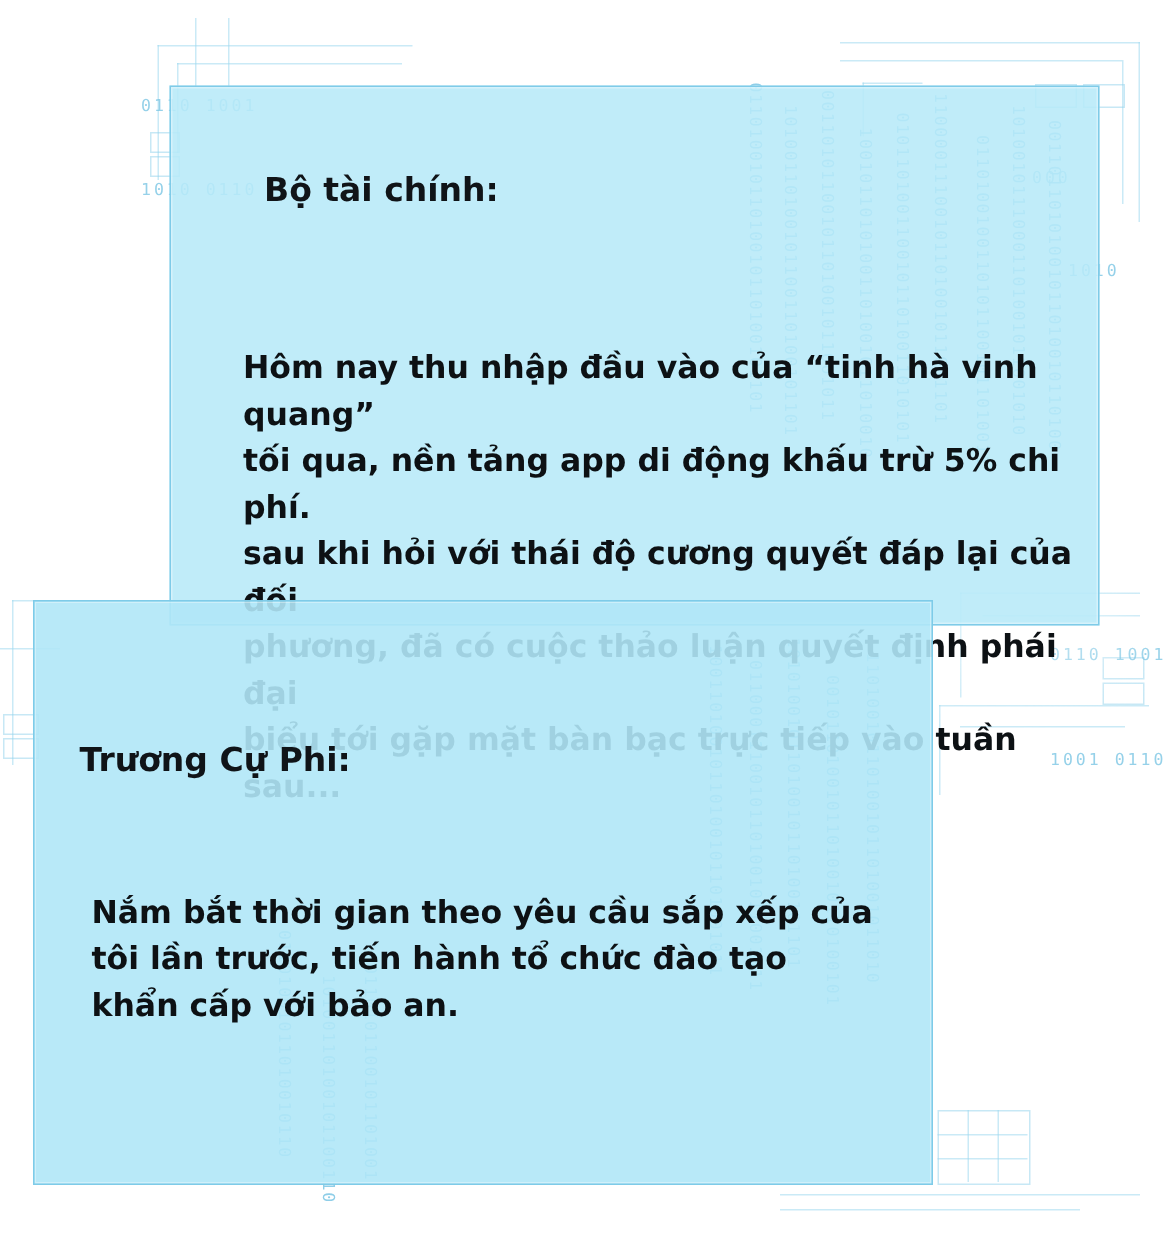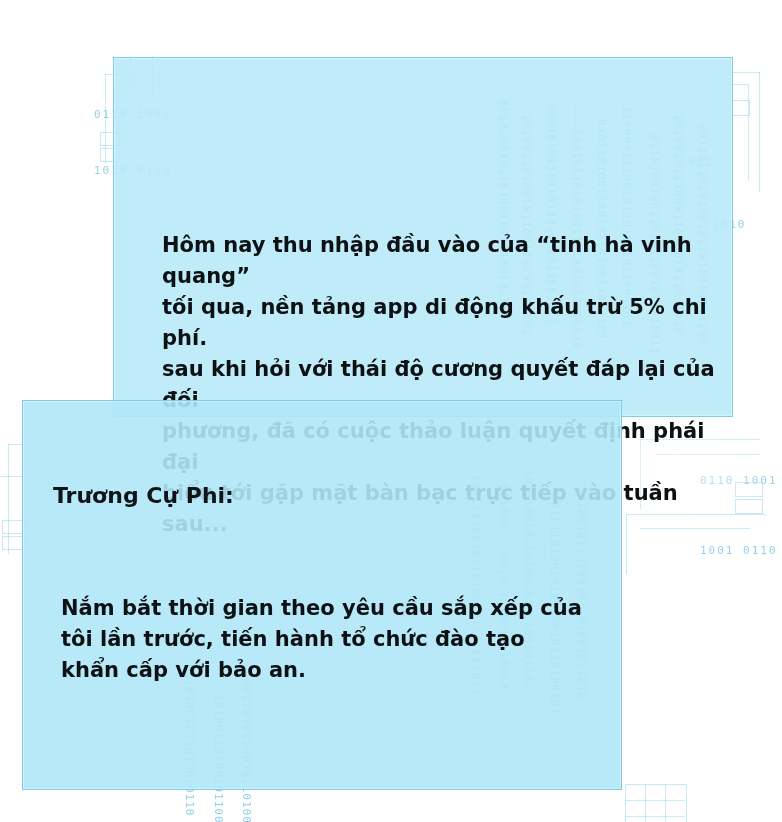--- a/index.html
+++ b/index.html
@@ -13,21 +13,20 @@
     position: relative;
     overflow: hidden;
     font-family: "DejaVu Sans", sans-serif;
   }
 
   
   .circuit-layer {
     position: absolute;
     inset: 0;
     pointer-events: none;
-    margin-top: 44px;
   }
   .circ-line {
     position: absolute;
     background: #9fd8ee;
     opacity: .55;
   }
   .circ-box {
     position: absolute;
     border: 1px solid #8fd2ec;
     opacity: .5;
@@ -113,21 +112,21 @@
   #panel-top .body-block {
     position: absolute;
     left: 48px;
     top: 172px;
     width: 560px;
   }
 
   #panel-bottom .header-block {
     position: absolute;
     left: 30px;
-    top: 80px;
+    top: 92px;
   }
   #panel-bottom .body-block {
     position: absolute;
     left: 38px;
     top: 192px;
     width: 540px;
   }
 
   .glow {
     position: absolute;
@@ -210,20 +209,21 @@
   <div class="binary-row" style="left:700px;top:430px;">0110 1001</div>
   <div class="binary-row" style="left:700px;top:500px;">1001 0110</div>
 
   <div class="glow" style="left:90px;top:370px;width:300px;height:90px;"></div>
   <div class="glow" style="left:540px;top:380px;width:220px;height:80px;"></div>
 </div>
 
 <div class="panel" id="panel-top">
   <div class="panel-inner">
     <div class="header-block">
+      <div class="speaker">Bộ tài chính:</div>
     </div>
     <div class="body-block">
       <div class="body-text">Hôm nay thu nhập đầu vào của “tinh hà vinh quang”
 tối qua, nền tảng app di động khấu trừ 5% chi phí.
 sau khi hỏi với thái độ cương quyết đáp lại của đối
 phương, đã có cuộc thảo luận quyết định phái đại
 biểu tới gặp mặt bàn bạc trực tiếp vào tuần sau...</div>
     </div>
   </div>
 </div>

